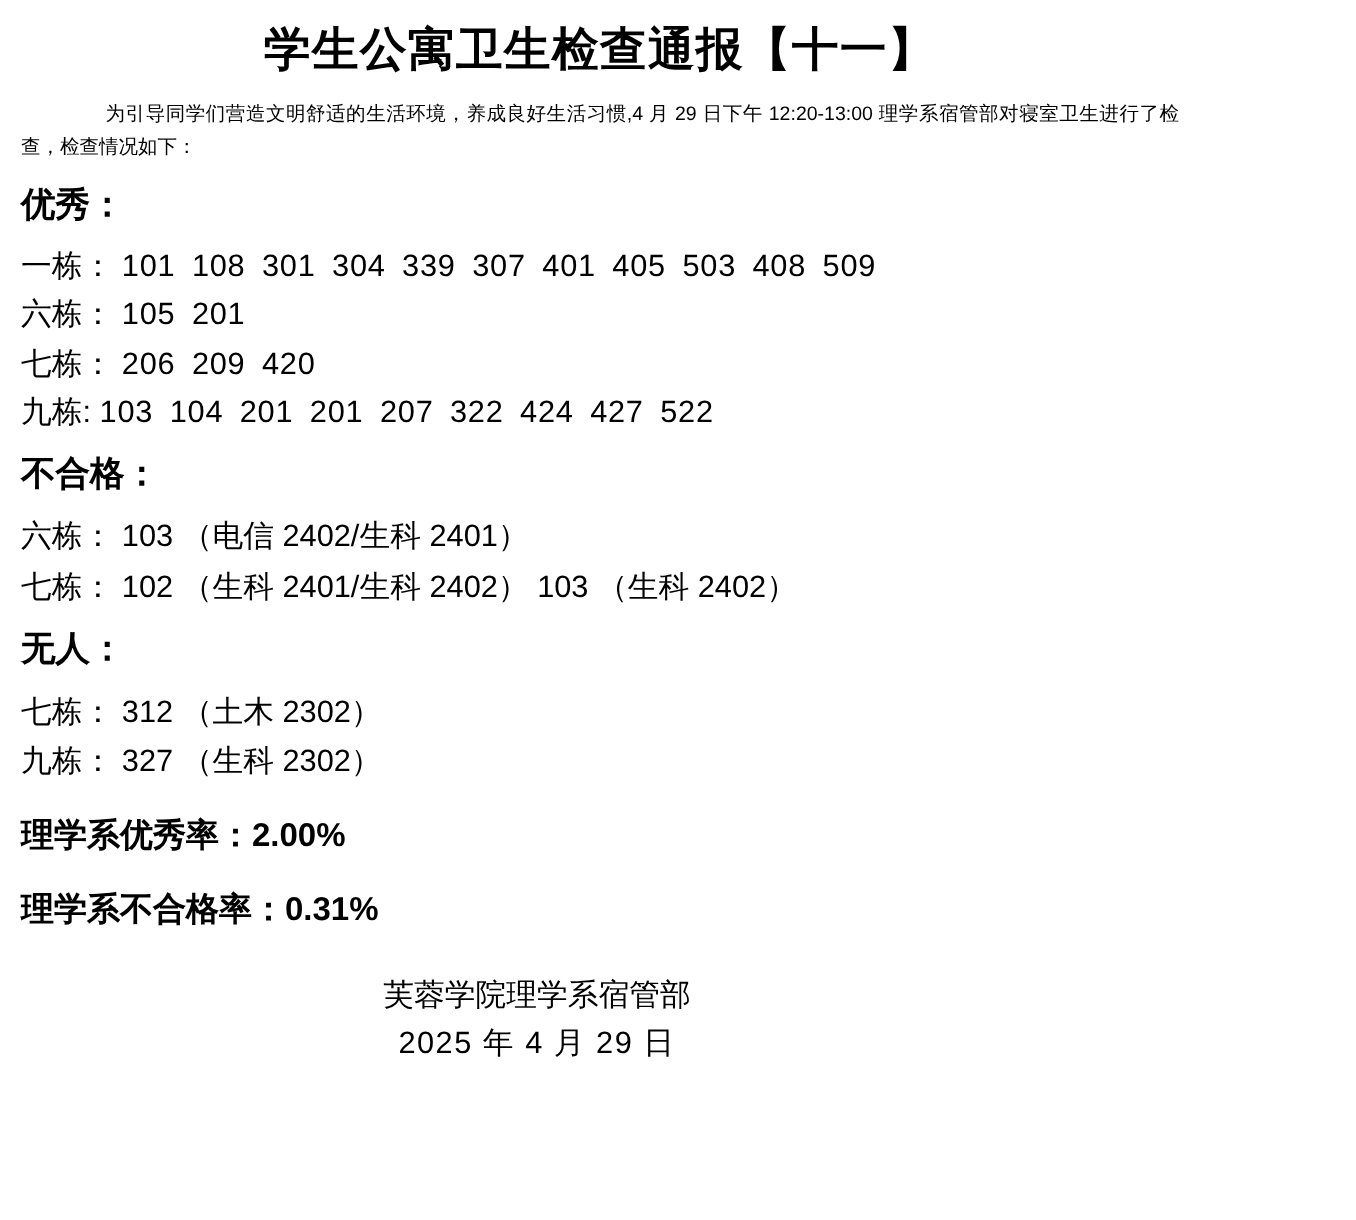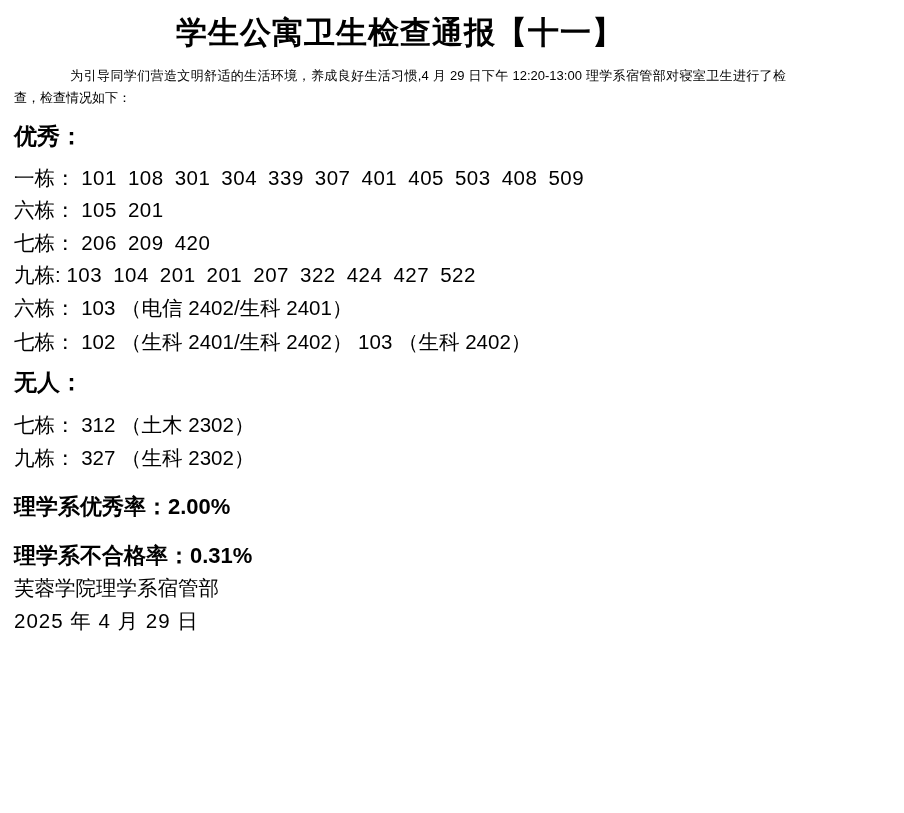--- a/index.html
+++ b/index.html
@@ -67,21 +67,22 @@
   .rate {
     font-size: 22px;
     font-weight: bold;
     margin: 18px 0 0 0;
     line-height: 1.4;
   }
   .rate .val {
     font-weight: bold;
   }
   .signature {
-    text-align: left;
+    margin-top: 26px;
+    text-align: center;
     padding-right: 84px;
     font-size: 20.5px;
     line-height: 1.6;
   }
   .sig-line2 {
     letter-spacing: 1px;
   }
 </style>
 </head>
 <body>
@@ -115,20 +116,21 @@
     </span>
   </div>
 
   <div class="room-line">
     <span class="bld">九栋:</span>
     <span class="rooms">
       <span>103</span><span>104</span><span>201</span><span>201</span><span>207</span><span>322</span><span>424</span><span>427</span><span>522</span>
     </span>
   </div>
 
+  <div class="section-head">不合格：</div>
   <div class="fail-line">六栋： 103 （电信 2402/生科 2401）</div>
   <div class="fail-line">七栋： 102 （生科 2401/生科 2402） 103 （生科 2402）</div>
 
   <div class="section-head">无人：</div>
   <div class="fail-line">七栋： 312 （土木 2302）</div>
   <div class="fail-line">九栋： 327 （生科 2302）</div>
 
   <div class="rate">
     <span>理学系优秀率：</span><span class="val">2.00%</span>
   </div>

